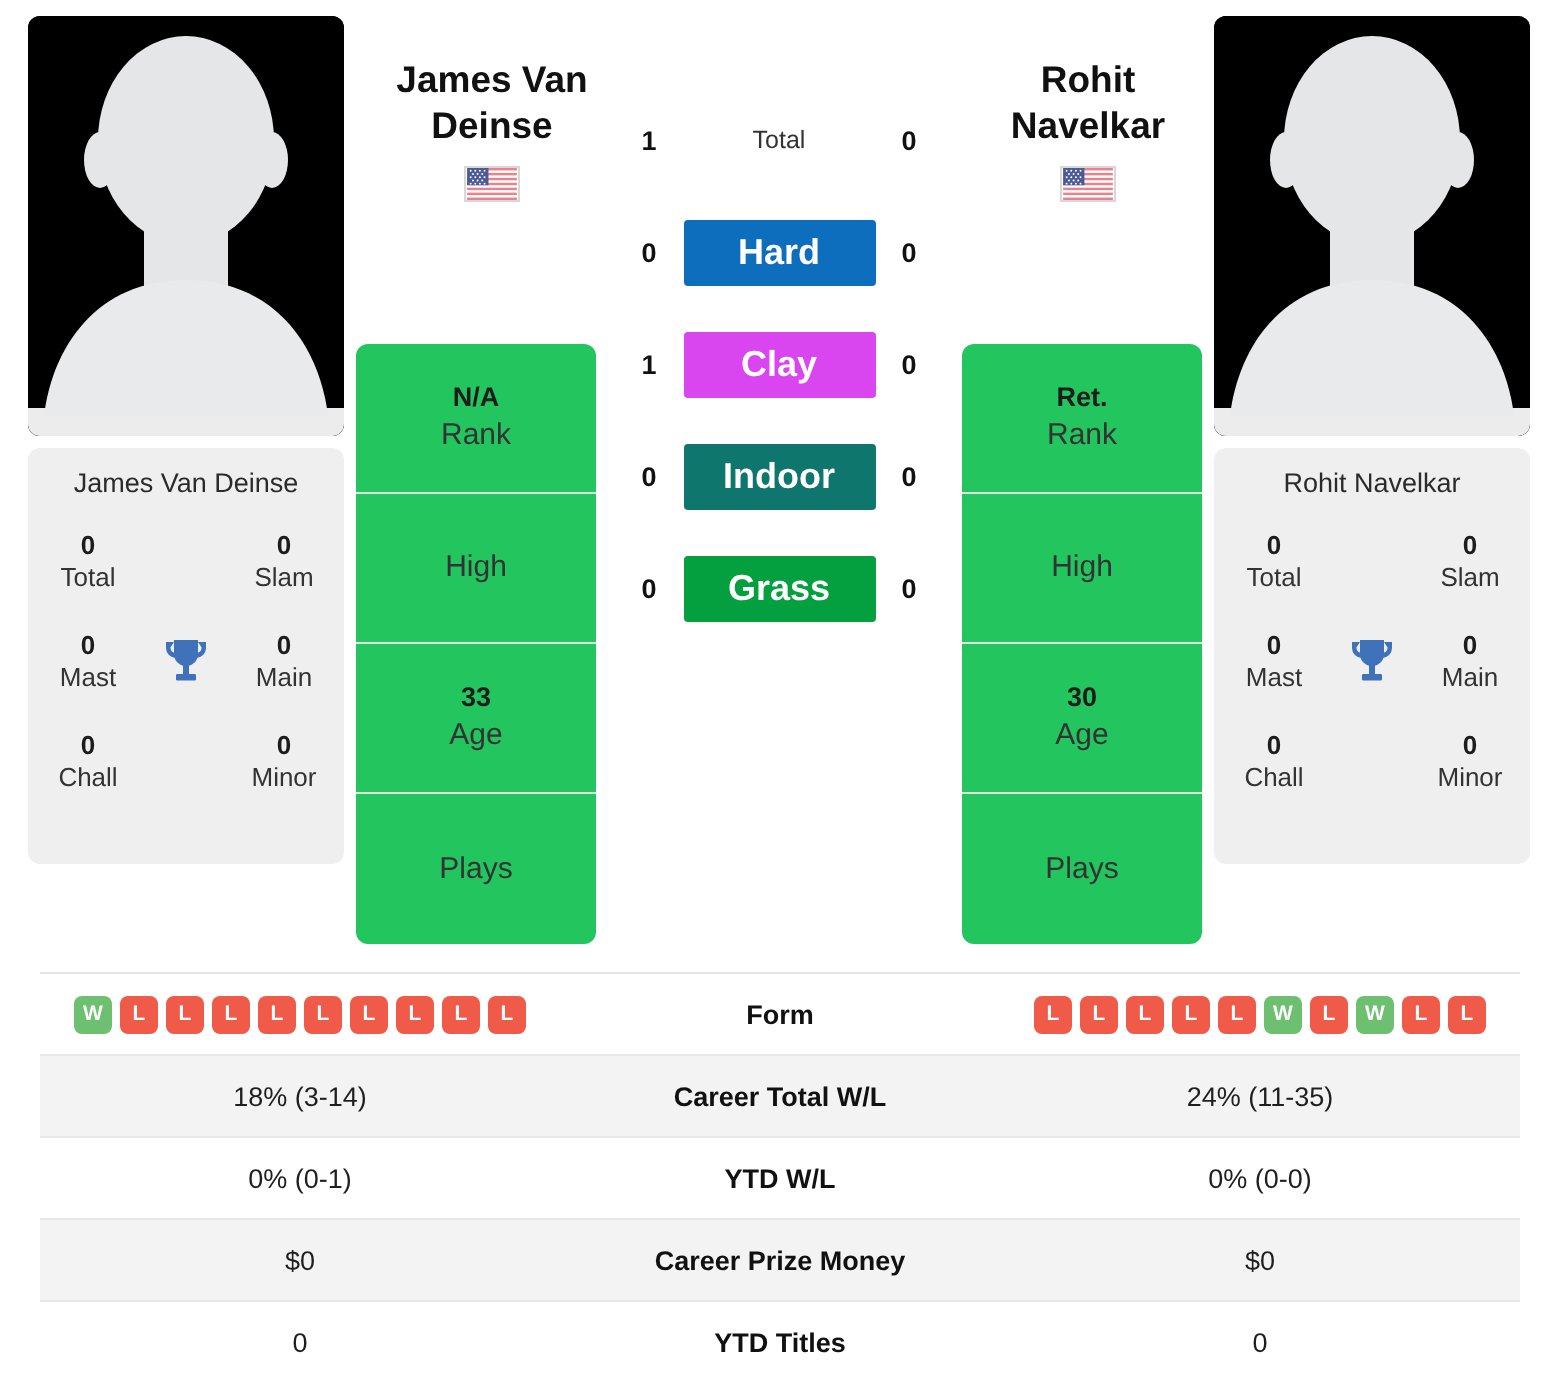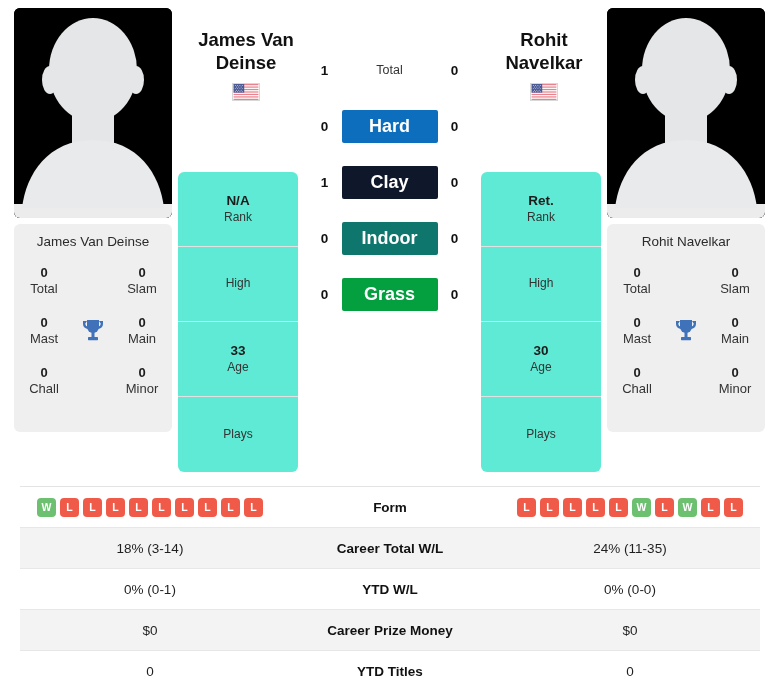--- a/index.html
+++ b/index.html
@@ -58,36 +58,36 @@
   .titles-cell .val { font-size: 13px; font-weight: bold; color: #1c1c1c; }
   .titles-cell .lbl { font-size: 13px; color: #333333; }
   .trophy-cell { display: flex; align-items: center; justify-content: center; }
   .trophy-cell svg { width: 24px; height: 26px; display: block; }
 
   
   .info-col {
     width: 120px;
     flex: 0 0 120px;
     margin-top: 164px;
-    background: #5eead4;
+    background: #22c55e;
     border-radius: 6px;
     overflow: hidden;
   }
   .info-row {
     height: 75px;
     display: flex;
     flex-direction: column;
     align-items: center;
     justify-content: center;
     border-bottom: 1px solid #e2e2e2;
     line-height: 1.3;
   }
   .info-row:last-child { border-bottom: none; }
   .info-row .val { font-size: 13.5px; font-weight: bold; color: #1c1c1c; }
-  .info-row .lbl { font-size: 12px; color: #333333; }
+  .info-row .lbl { font-size: 15px; color: #333333; }
 
   
   .h2h-col {
     flex: 1 1 auto;
     padding-top: 48px;
     display: flex;
     flex-direction: column;
     align-items: stretch;
   }
   .h2h-row {
@@ -280,21 +280,21 @@
       </div>
 
       <div class="h2h-row">
         <div class="h2h-score">0</div>
         <div class="h2h-surface" style="background:#0d6ebd">Hard</div>
         <div class="h2h-score">0</div>
       </div>
 
       <div class="h2h-row">
         <div class="h2h-score">1</div>
-        <div class="h2h-surface" style="background:#0f172a">Clay</div>
+        <div class="h2h-surface" style="background:#d946ef">Clay</div>
         <div class="h2h-score">0</div>
       </div>
 
       <div class="h2h-row">
         <div class="h2h-score">0</div>
         <div class="h2h-surface" style="background:#0f766e">Indoor</div>
         <div class="h2h-score">0</div>
       </div>
 
       <div class="h2h-row">

